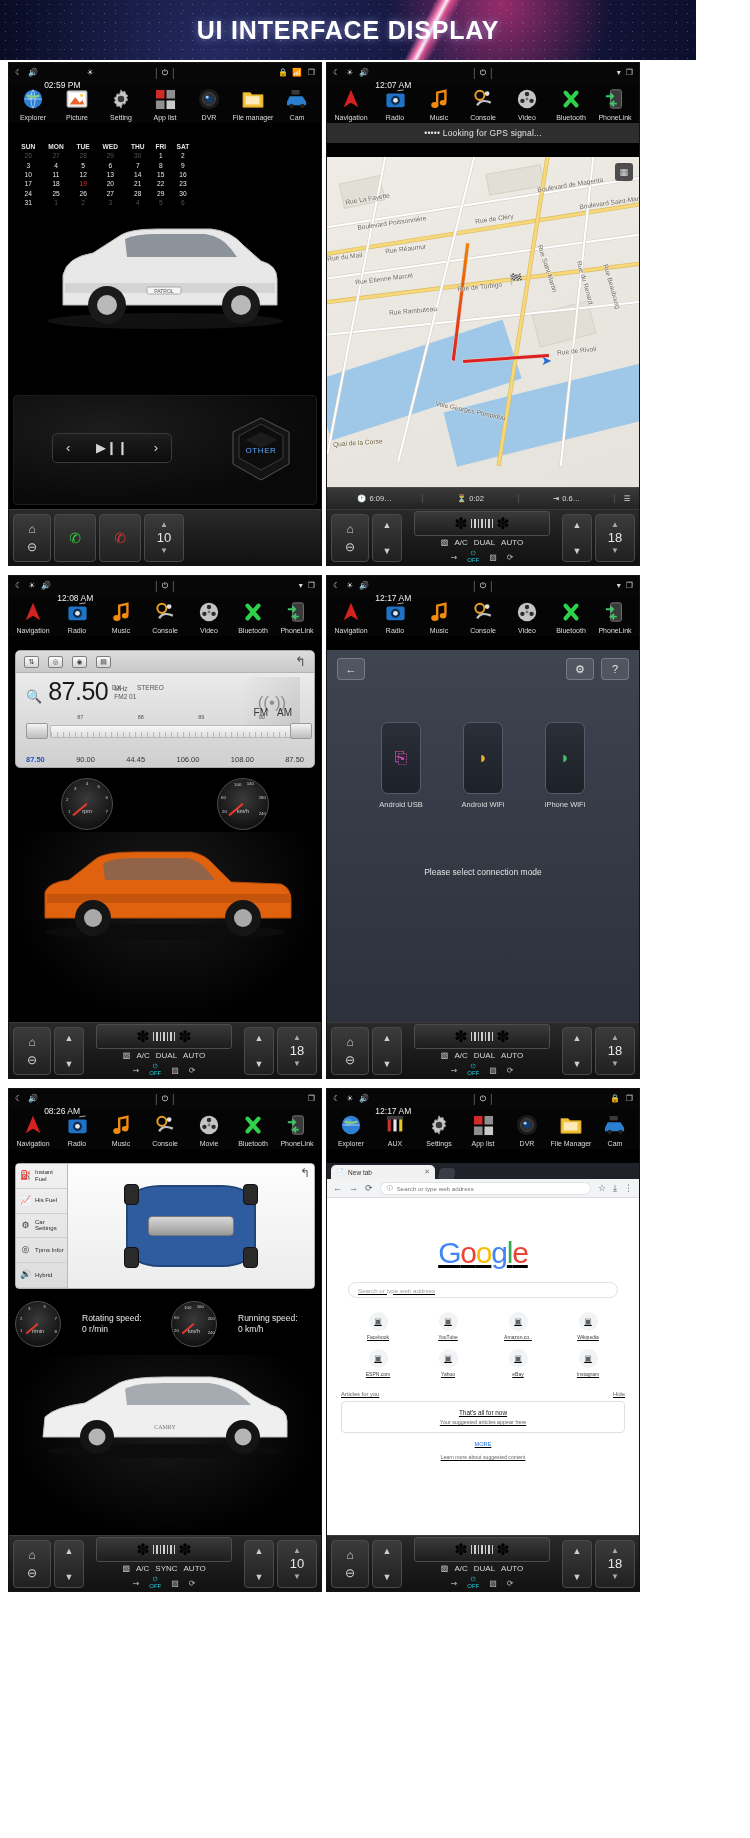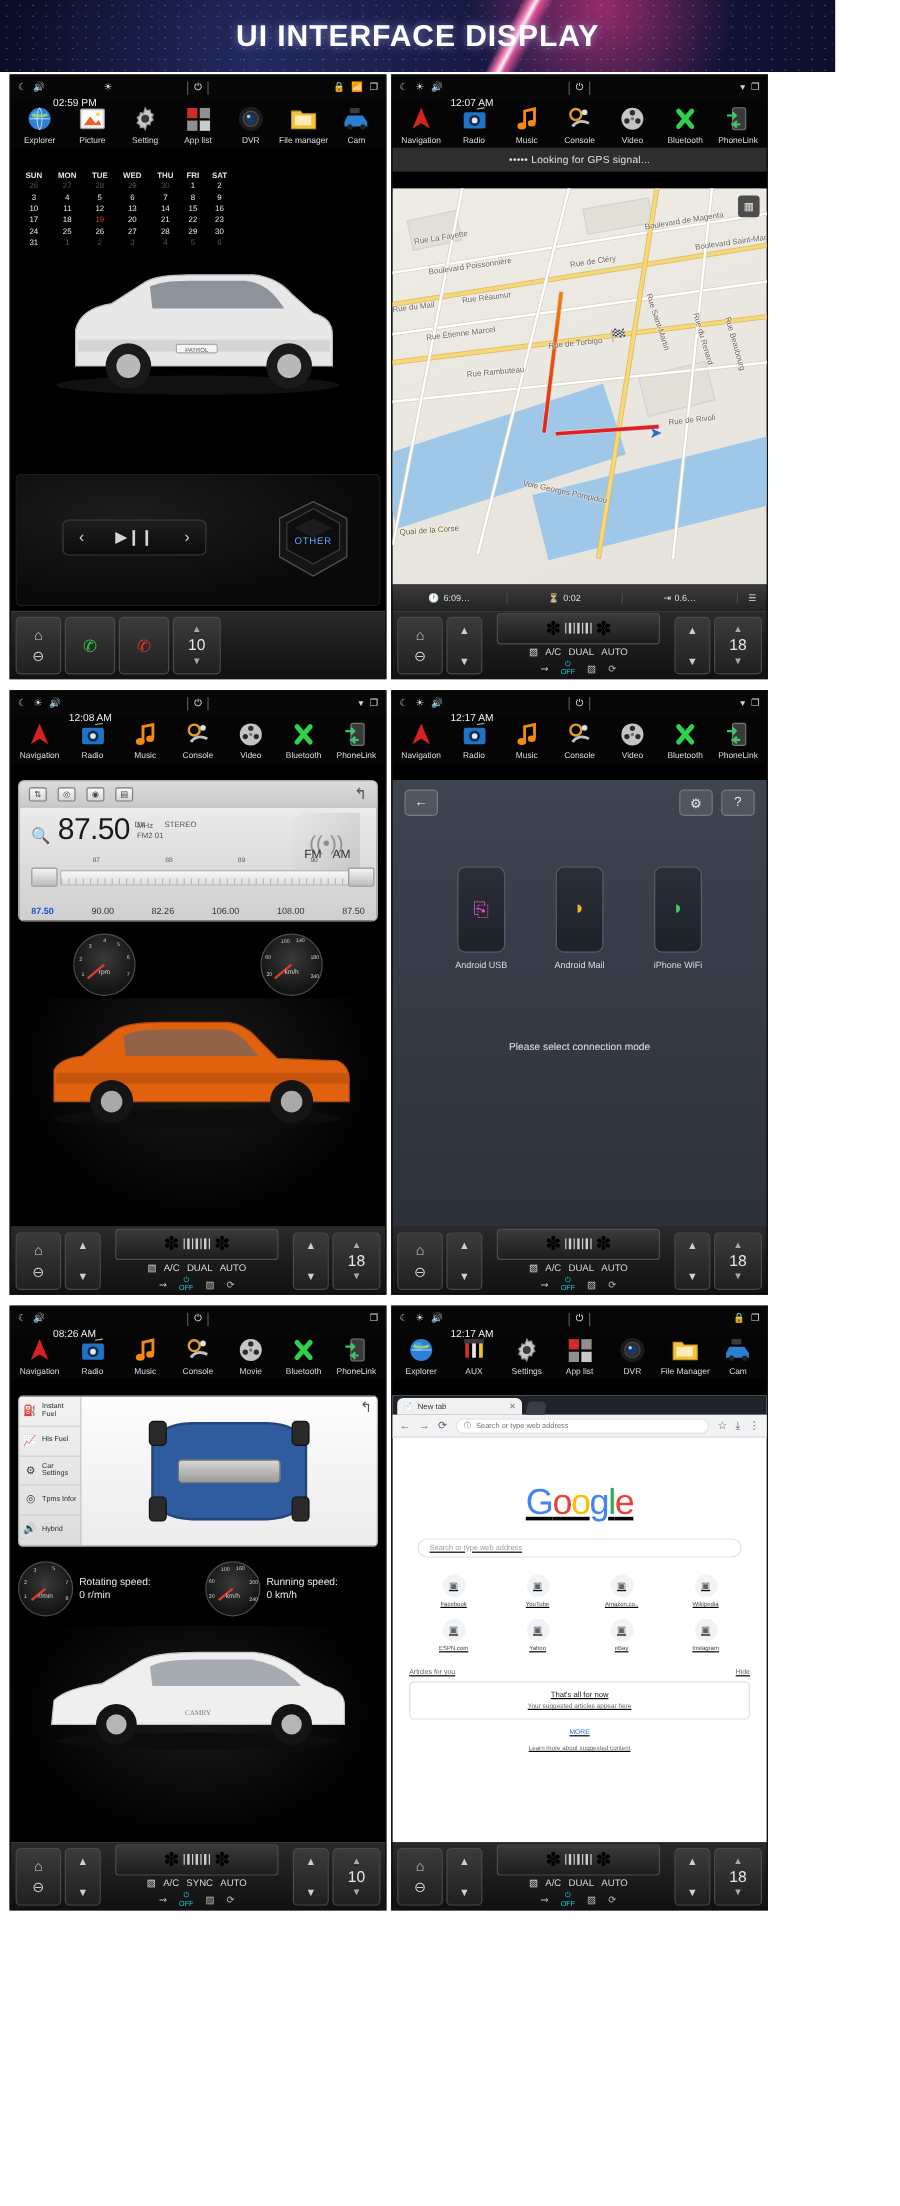--- a/index.html
+++ b/index.html
@@ -244,21 +244,21 @@
                 color:#3a3a3a; font-size:9px; }
   .cs-stage { flex:1; position:relative; background:linear-gradient(180deg,#fdfdfd,#ececec); }
   .cs-back { position:absolute; right:4px; top:2px; font-size:12px; color:#555; }
   .car-top { position:absolute; left:50%; top:50%; transform:translate(-50%,-50%);
              width:130px; height:82px; background:#2f5c9e; border-radius:34px/20px;
              border:2px solid #23467a; }
   .tire { position:absolute; width:15px; height:21px; border-radius:4px; background:#2a2a2a; border:1px solid #111; }
   .drivetrain { position:absolute; left:50%; top:50%; transform:translate(-50%,-50%);
                 width:86px; height:20px; background:linear-gradient(180deg,#d8d8d8,#9a9a9a); border-radius:4px; border:1px solid #777; }
   .rpm-row { position:absolute; top:204px; left:0; right:0; height:62px; display:flex; }
-  .rpm-cell { flex:1; display:flex; align-items:center; gap:5px; padding-left:6px; }
+  .rpm-cell { flex:1; display:flex; align-items:center; gap:21px; padding-left:6px; }
   .rpm-txt { font-size:8.5px; color:#e9e9e9; line-height:1.35; }
   .sedan-stage { position:absolute; top:266px; left:0; right:0; bottom:56px;
                  background:radial-gradient(ellipse at 50% 40%, #1a1a1a 0%, #000 72%); }
 
   
   .br-body { position:absolute; top:74px; left:0; right:0; bottom:56px; background:#fff; }
   .tabstrip { height:16px; background:#20222a; display:flex; align-items:flex-end; padding-left:4px; }
   .tab { height:14px; background:#f1f1f1; border-radius:5px 5px 0 0; display:flex; align-items:center;
          gap:4px; padding:0 5px; font-size:6.5px; color:#333; min-width:104px; }
   .tab .x { margin-left:auto; font-size:7px; color:#777; }
@@ -884,21 +884,21 @@
               <i></i>
               <i></i>
             </div>
         </div>
         <div class="knob" style="left:4px;"></div>
         <div class="knob" style="right:-4px;"></div>
       </div>
       <div class="presets" id="presets">
           <span class="cur">87.50</span>
           <span>90.00</span>
-          <span>82.26</span>
+          <span>44.45</span>
           <span>106.00</span>
           <span>108.00</span>
           <span>87.50</span>
         </div>
     </div>
 
     <div class="gauges">
       <div class="gauge">
         <div class="dialface">
           <div class="needle" style="transform:translate(-50%,-100%) rotate(-130deg);"></div>
@@ -1095,21 +1095,21 @@
         <div class="pl-card">
           <div class="phone-shape">
             <span style="color:#e84fc0;font-size:16px">⎘</span>
           </div>
           <div class="pl-name">Android USB</div>
         </div>
         <div class="pl-card">
           <div class="phone-shape">
             <span style="color:#f0b429;font-size:16px">◗</span>
           </div>
-          <div class="pl-name">Android Mail</div>
+          <div class="pl-name">Android WiFi</div>
         </div>
         <div class="pl-card">
           <div class="phone-shape">
             <span style="color:#3fc46a;font-size:16px">◗</span>
           </div>
           <div class="pl-name">iPhone WiFi</div>
         </div>
       </div>
       <div class="pl-hint">Please select connection mode</div>
     </div>

